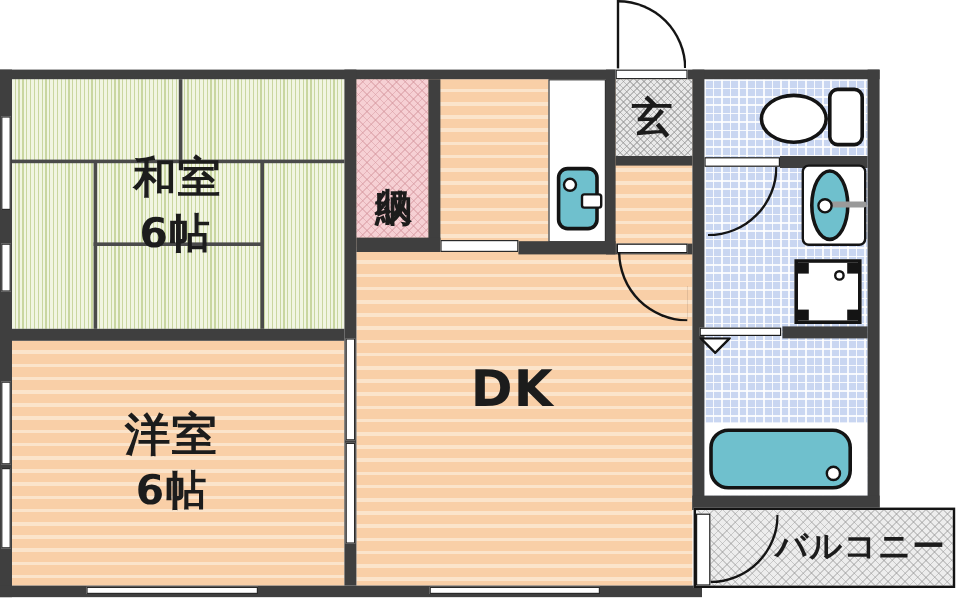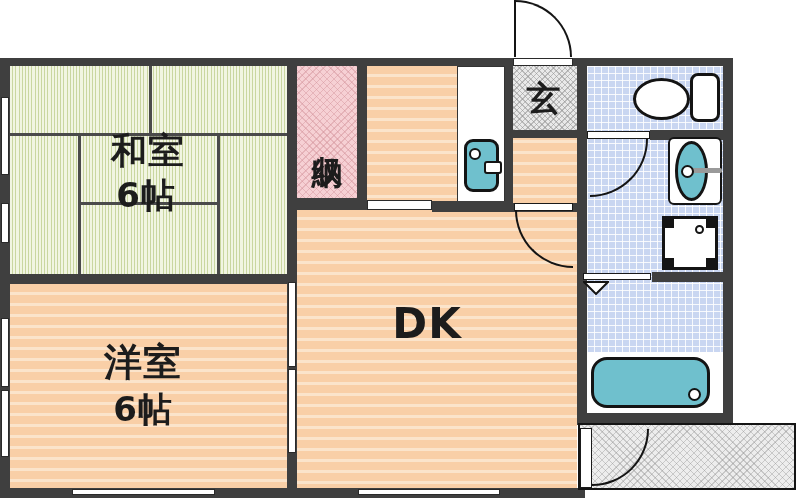--- a/index.html
+++ b/index.html
@@ -118,21 +118,22 @@
     <div class="fix" style="left:30px;top:6px;width:9px;height:9px;border-width:2px;border-radius:50%;"></div>
   </div>
 
   <div class="fix teal" style="left:591px;top:357px;width:119px;height:51px;border-radius:16px;"></div>
   <div class="fix" style="left:688px;top:388px;width:13px;height:13px;border-width:2.5px;border-radius:50%;"></div>
 
   <div class="abs balconyhatch" style="left:578px;top:423px;width:218px;height:67px;border:2px solid #141414;box-sizing:border-box;"></div>
   <div class="leaf" style="left:580px;top:428px;width:12px;height:60px;"></div>
   <div class="arc" style="left:592px;top:429px;width:57px;height:57px;border-bottom-width:2.5px;border-right-width:2.5px;border-bottom-right-radius:100% 100%;"></div>
 
-  <div class="room-label" style="left:148px;top:151px;font-size:36px;">和室</div>
+  <div class="room-label" style="left:148px;top:151px;font-size:36px;font-family:Liberation Mono, monospace;">和室</div>
   <div class="room-label" style="left:146px;top:195px;font-size:34px;">6帖</div>
   <div class="room-label" style="left:143px;top:362px;font-size:38px;">洋室</div>
   <div class="room-label" style="left:143px;top:409px;font-size:34px;">6帖</div>
   <div class="room-label" style="left:427px;top:324px;font-size:42px;">DK</div>
   <div class="room-label vert" style="left:327px;top:133px;font-size:31px;">収納</div>
   <div class="room-label" style="left:544px;top:98px;font-size:34px;">玄</div>
+  <div class="room-label" style="left:717px;top:456px;font-size:27px;">バルコニー</div>
 
 </div>
 
 </body></html>

